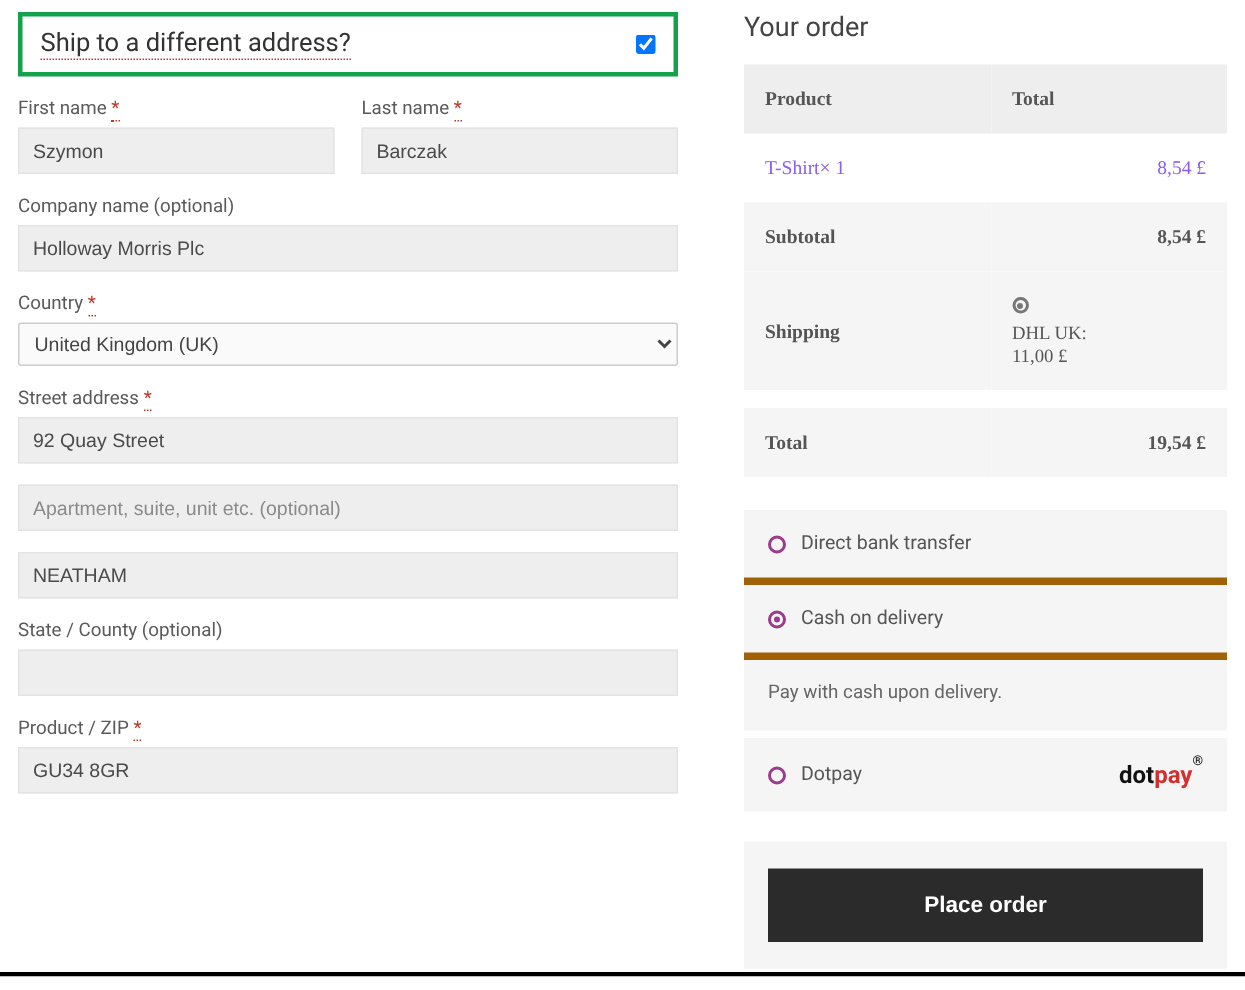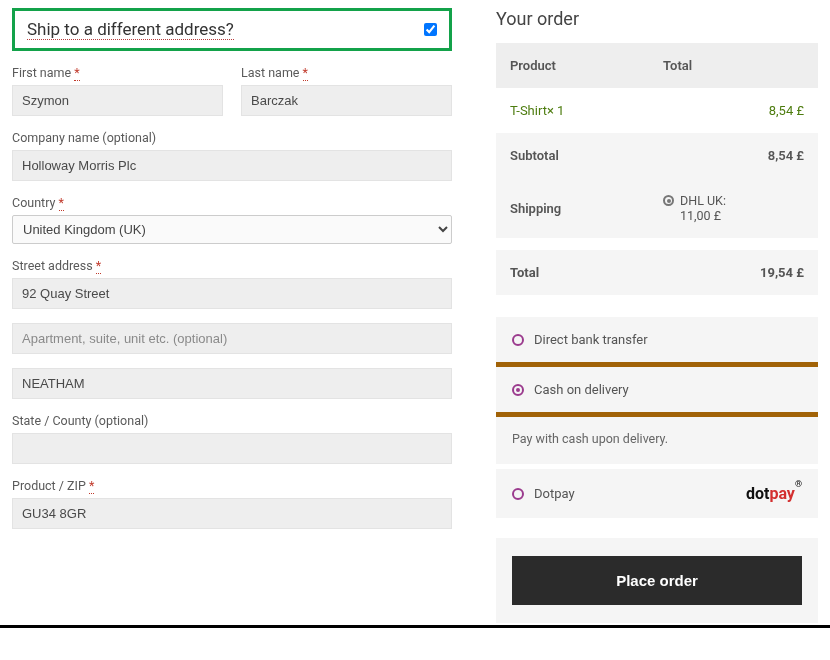--- a/index.html
+++ b/index.html
@@ -17,30 +17,30 @@
   .field label { display: block; font-size: 12.5px; color: #5a5a5a; margin-bottom: 5px; }
   .req { color: #c0392b; border-bottom: 1px dotted #c0392b; }
   .field input[type=text], .field select { width: 100%; background: #eee; border: 1px solid #e3e3e3; padding: 7px 9px; font-size: 13px; color: #4a4a4a; }
   .field input::placeholder { color: #8a8a8a; }
   .field select { background: #fafafa; border: 1px solid #ccc; color: #444; border-radius: 2px; padding: 5px 6px; }
 
   .highlight-box { border: 3px solid #13a24a; padding: 8px 8px 4px 8px; margin-top: 6px; }
   .highlight-box .field { margin-bottom: 4px; }
 
   .right h2 { font-weight: 400; font-size: 18px; color: #444; margin-bottom: 14px; }
-  table.order { width: 100%; border-collapse: collapse; font-size: 13px; }
+  table.order { width: 100%; border-collapse: collapse; font-size: 13px; font-family: Liberation Serif, serif; }
   table.order th, table.order td { text-align: left; padding: 15px 14px; }
   table.order thead th { background: #eeeeee; color: #555; font-weight: 600; }
-  table.order tbody tr.prod td { color: #4d7c0f; }
+  table.order tbody tr.prod td { color: #8b5cf6; }
   table.order tbody tr.sub td, table.order tbody tr.sub th,
   table.order tbody tr.ship td, table.order tbody tr.ship th { background: #f5f5f5; font-weight: 600; color: #555; }
   table.order tbody tr.ship td { font-weight: 400; font-size: 12.5px; }
   table.order tbody tr.total td, table.order tbody tr.total th { background: #f5f5f5; font-weight: 700; color: #555; }
   table.order td.val { color: #555; text-align: right; }
-  .ship-radio { display: flex; align-items: flex-start; gap: 6px; }
+  .ship-radio { display: flex; align-items: flex-start; gap: 6px; flex-direction: column; }
   .radio-dot { width: 11px; height: 11px; border: 2px solid #777; border-radius: 50%; display: inline-block; flex-shrink: 0; margin-top: 2px; position: relative; }
   .radio-dot.on::after { content:""; position:absolute; left:1.5px; top:1.5px; width:4px; height:4px; background:#777; border-radius:50%; }
 
   .payments { margin-top: 22px; }
   .pay-box { background: #f5f5f5; }
   .pay-opt { padding: 15px 16px; display: flex; align-items: center; gap: 10px; color: #555; border-bottom: 5px solid #a16207; }
   .pay-opt:last-child { border-bottom:none; }
   .pay-radio { width: 12px; height: 12px; border: 2px solid #9b3b8e; border-radius: 50%; display:inline-block; position:relative; flex-shrink:0; }
   .pay-radio.on::after { content:""; position:absolute; left:2px; top:2px; width:4px; height:4px; background:#9b3b8e; border-radius:50%;}
   .pay-desc { padding: 14px 16px 18px 16px; color:#666; font-size:12.5px; border-bottom:5px solid #fff; background:#f5f5f5;}

